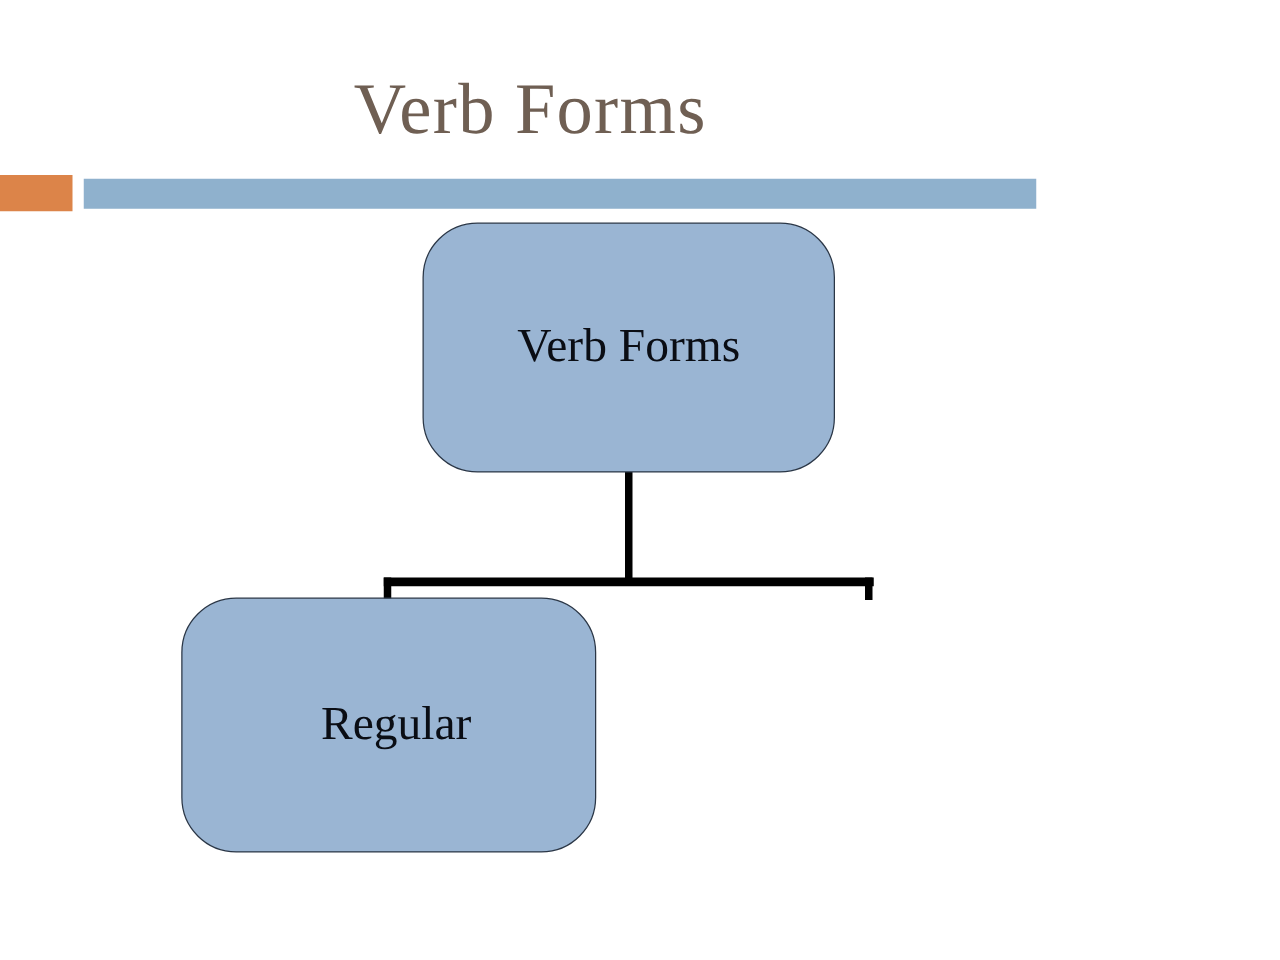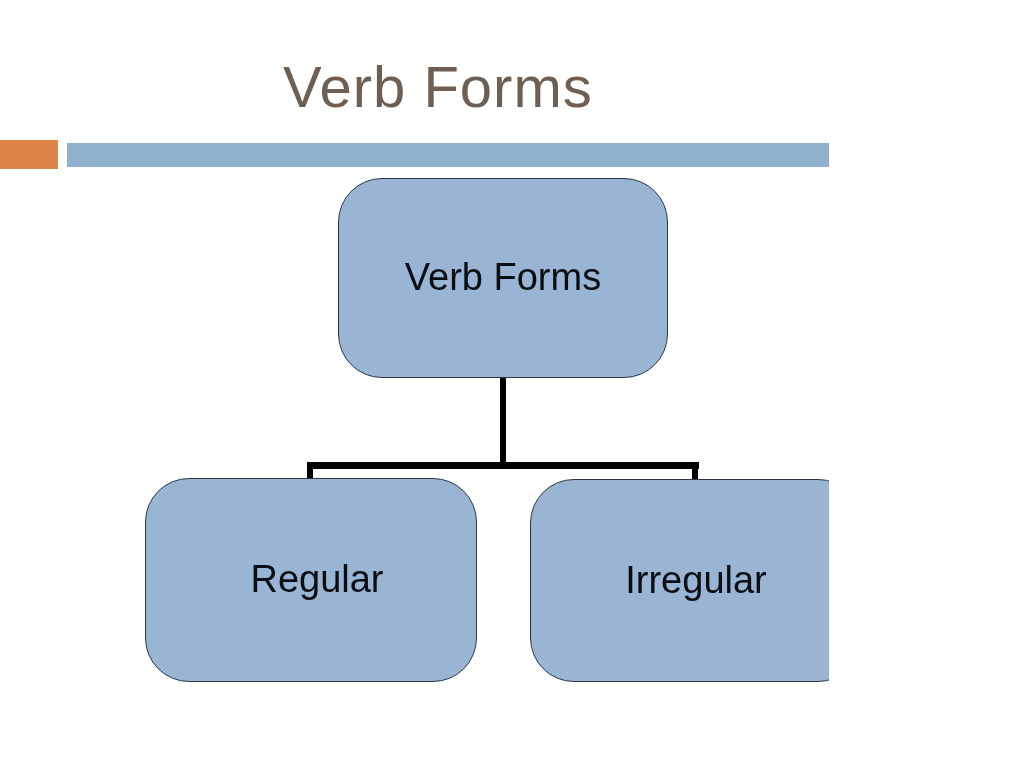--- a/index.html
+++ b/index.html
@@ -15,20 +15,21 @@
   * { margin: 0; padding: 0; box-sizing: border-box; }
   html, body { background: #fff; }
   body { font-family: "Liberation Sans", sans-serif; }
 
   .slide {
     position: relative;
     width: 829px;
     height: 768px;
     background: var(--background);
     overflow: hidden;
+    font-family: Liberation Serif, serif;
   }
 
   
   .slide-title {
     position: absolute;
     left: 283px;
     top: 58px;
     font-size: 58px;
     font-weight: 400;
     letter-spacing: 1px;
@@ -108,18 +109,15 @@
     <div class="connector conn-stub-right"></div>
 
     <div class="node node-root">
       <span>Verb Forms</span>
     </div>
 
     <div class="node node-left">
       <span>Regular</span>
     </div>
 
-    <div class="node node-right">
-      <span>Irregular</span>
-    </div>
 
   </div>
 </div>
 
 </body></html>

